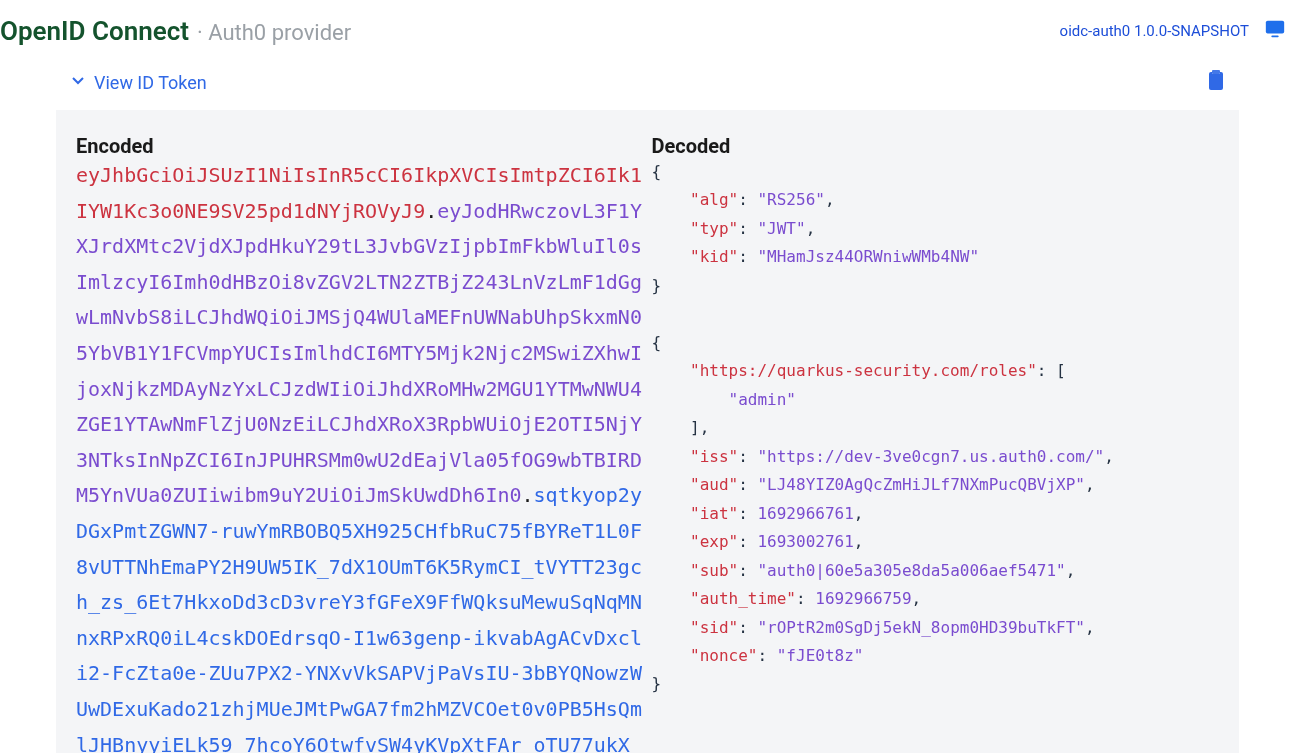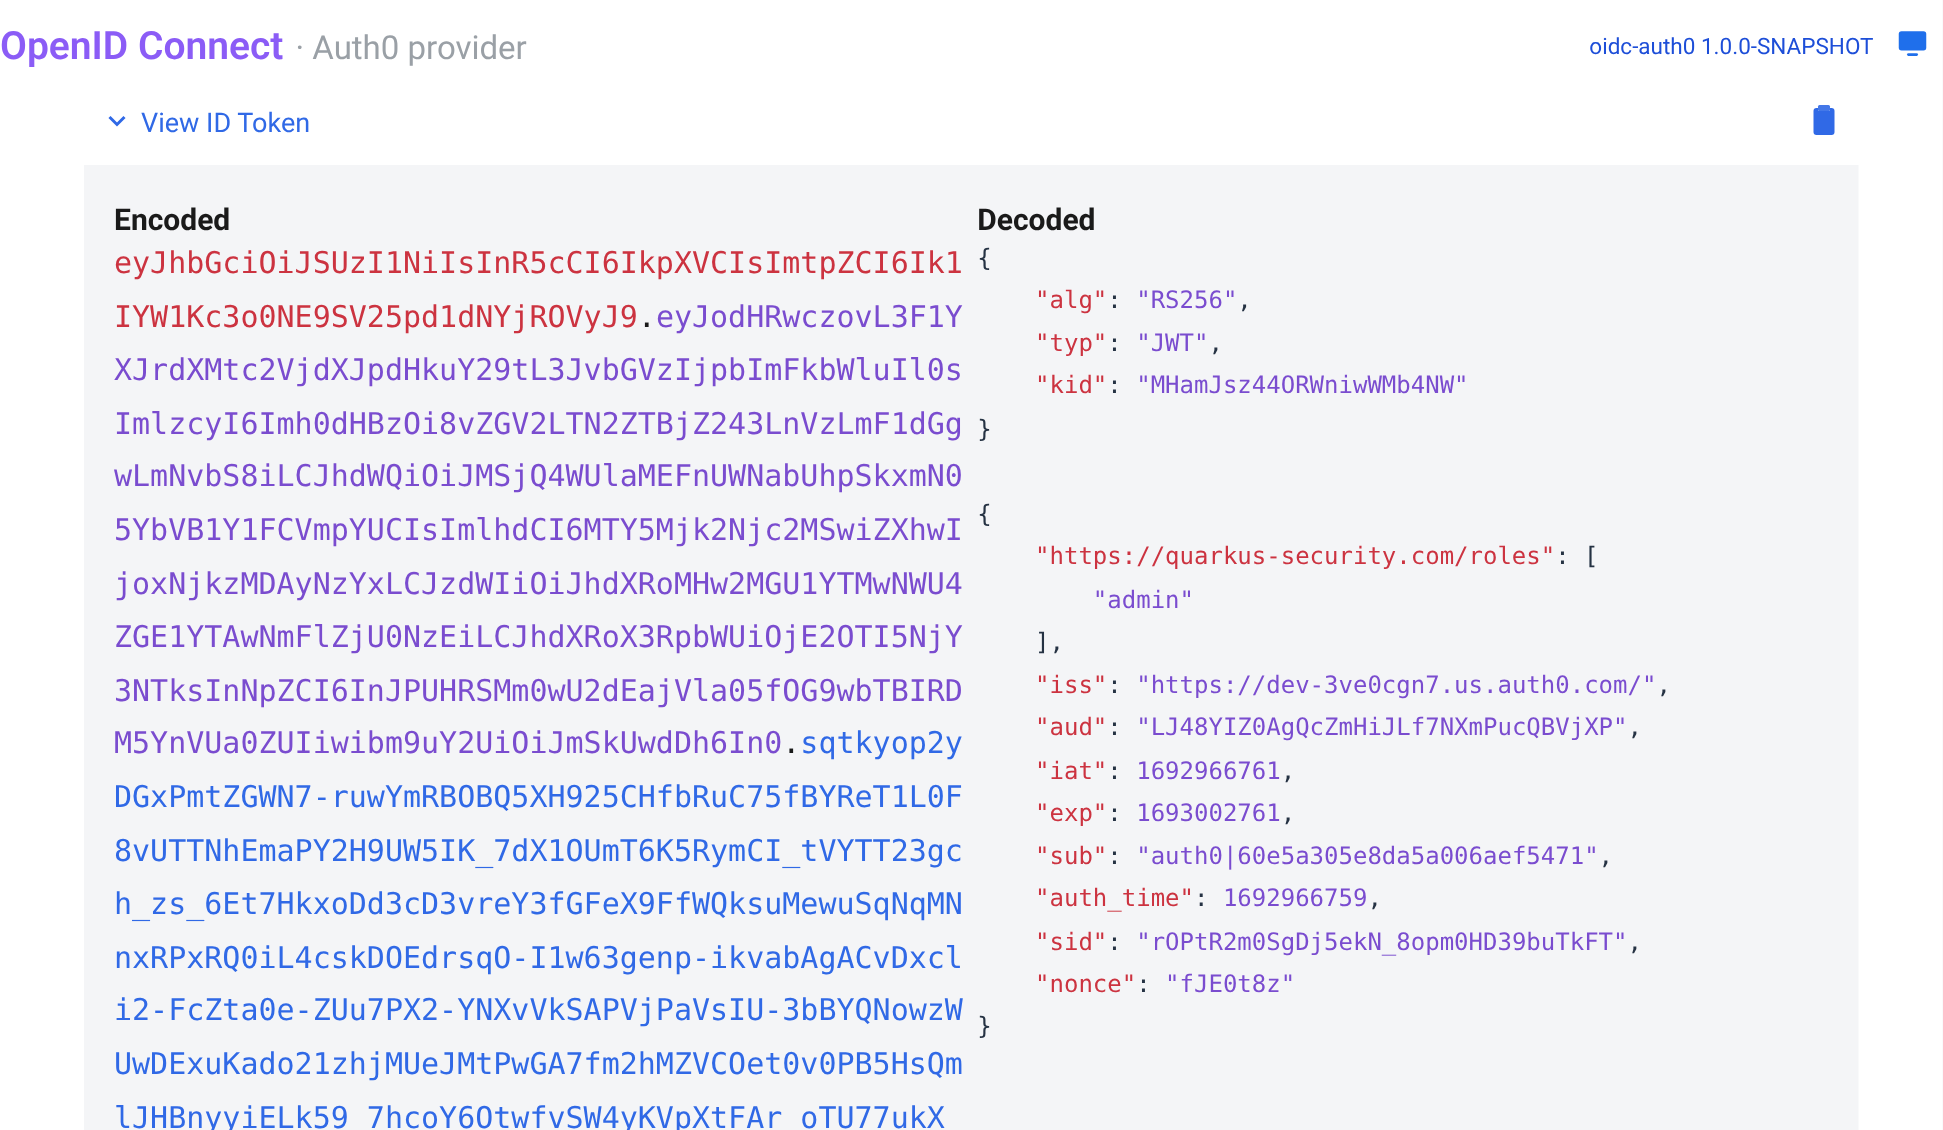--- a/index.html
+++ b/index.html
@@ -16,21 +16,21 @@
       padding: 16px 8px 16px 0px;
     }
     .header-left {
       display: flex;
       align-items: baseline;
       gap: 8px;
     }
     .title {
       font-size: 26px;
       font-weight: 600;
-      color: #8b5cf6;
+      color: #14532d;
     }
     .subtitle {
       font-size: 22px;
       color: #9aa0a6;
     }
     .header-right {
       display: flex;
       align-items: center;
       gap: 14px;
       color: #1d4ed8;

